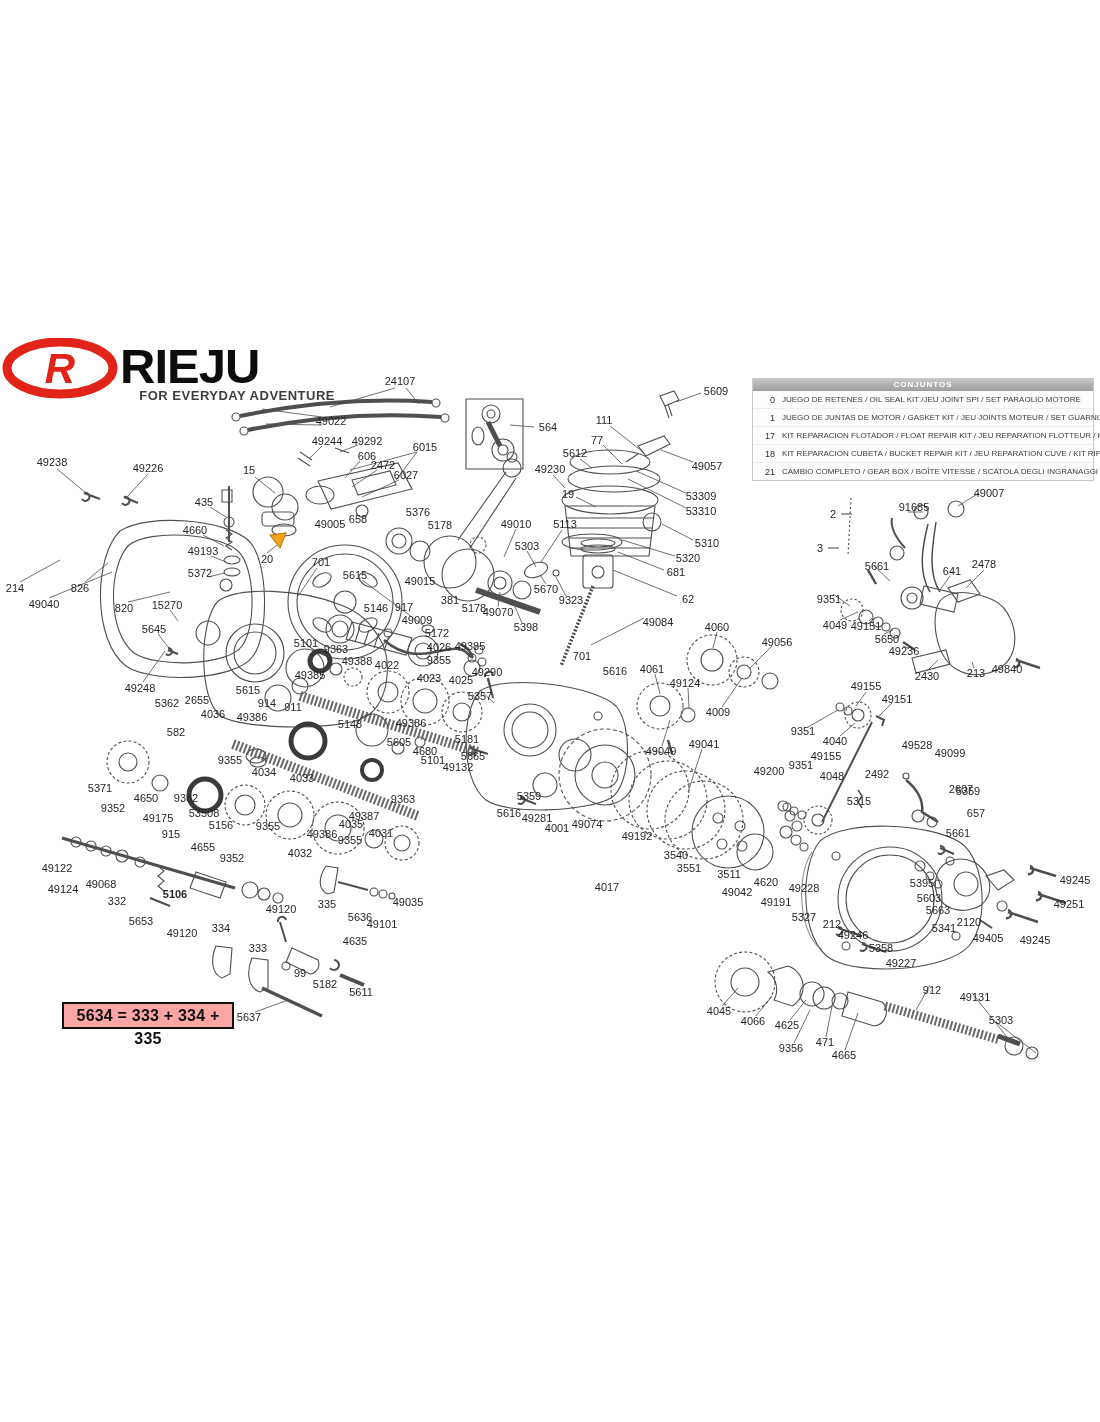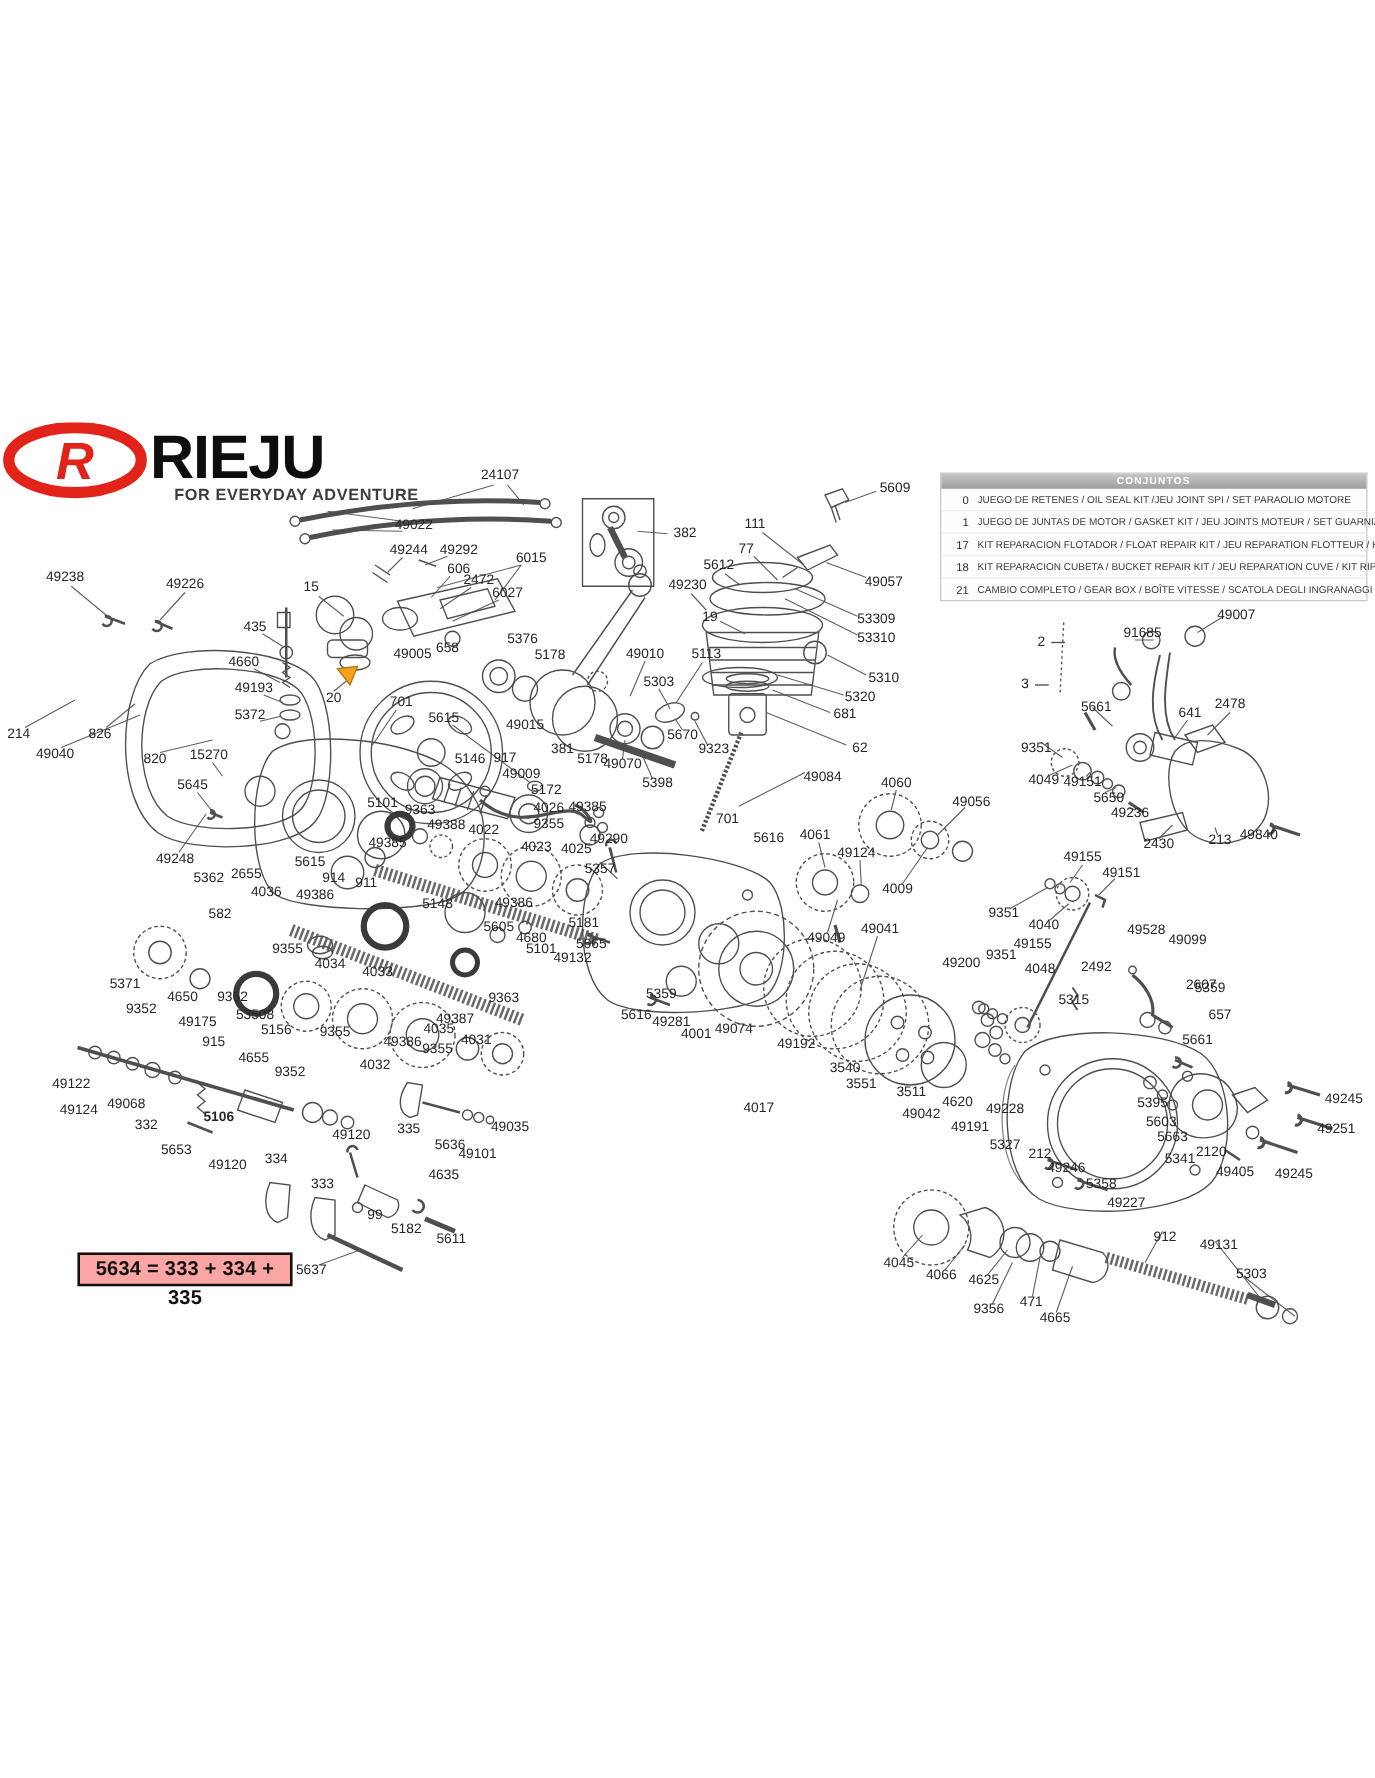--- a/index.html
+++ b/index.html
@@ -446,21 +446,21 @@
 
   <div>
       <span class="plabel" style="left: 400px; top: 381px;">24107</span>
       <span class="plabel" style="left: 331px; top: 421px;">49022</span>
       <span class="plabel" style="left: 327px; top: 441px;">49244</span>
       <span class="plabel" style="left: 367px; top: 441px;">49292</span>
       <span class="plabel" style="left: 425px; top: 447px;">6015</span>
       <span class="plabel" style="left: 367px; top: 456px;">606</span>
       <span class="plabel" style="left: 383px; top: 465px;">2472</span>
       <span class="plabel" style="left: 406px; top: 475px;">6027</span>
-      <span class="plabel" style="left: 548px; top: 427px;">382</span>
+      <span class="plabel" style="left: 548px; top: 427px;">564</span>
       <span class="plabel" style="left: 716px; top: 391px;">5609</span>
       <span class="plabel" style="left: 604px; top: 420px;">111</span>
       <span class="plabel" style="left: 597px; top: 440px;">77</span>
       <span class="plabel" style="left: 575px; top: 453px;">5612</span>
       <span class="plabel" style="left: 550px; top: 469px;">49230</span>
       <span class="plabel" style="left: 707px; top: 466px;">49057</span>
       <span class="plabel" style="left: 701px; top: 496px;">53309</span>
       <span class="plabel" style="left: 701px; top: 511px;">53310</span>
       <span class="plabel" style="left: 568px; top: 494px;">19</span>
       <span class="plabel" style="left: 707px; top: 543px;">5310</span>

